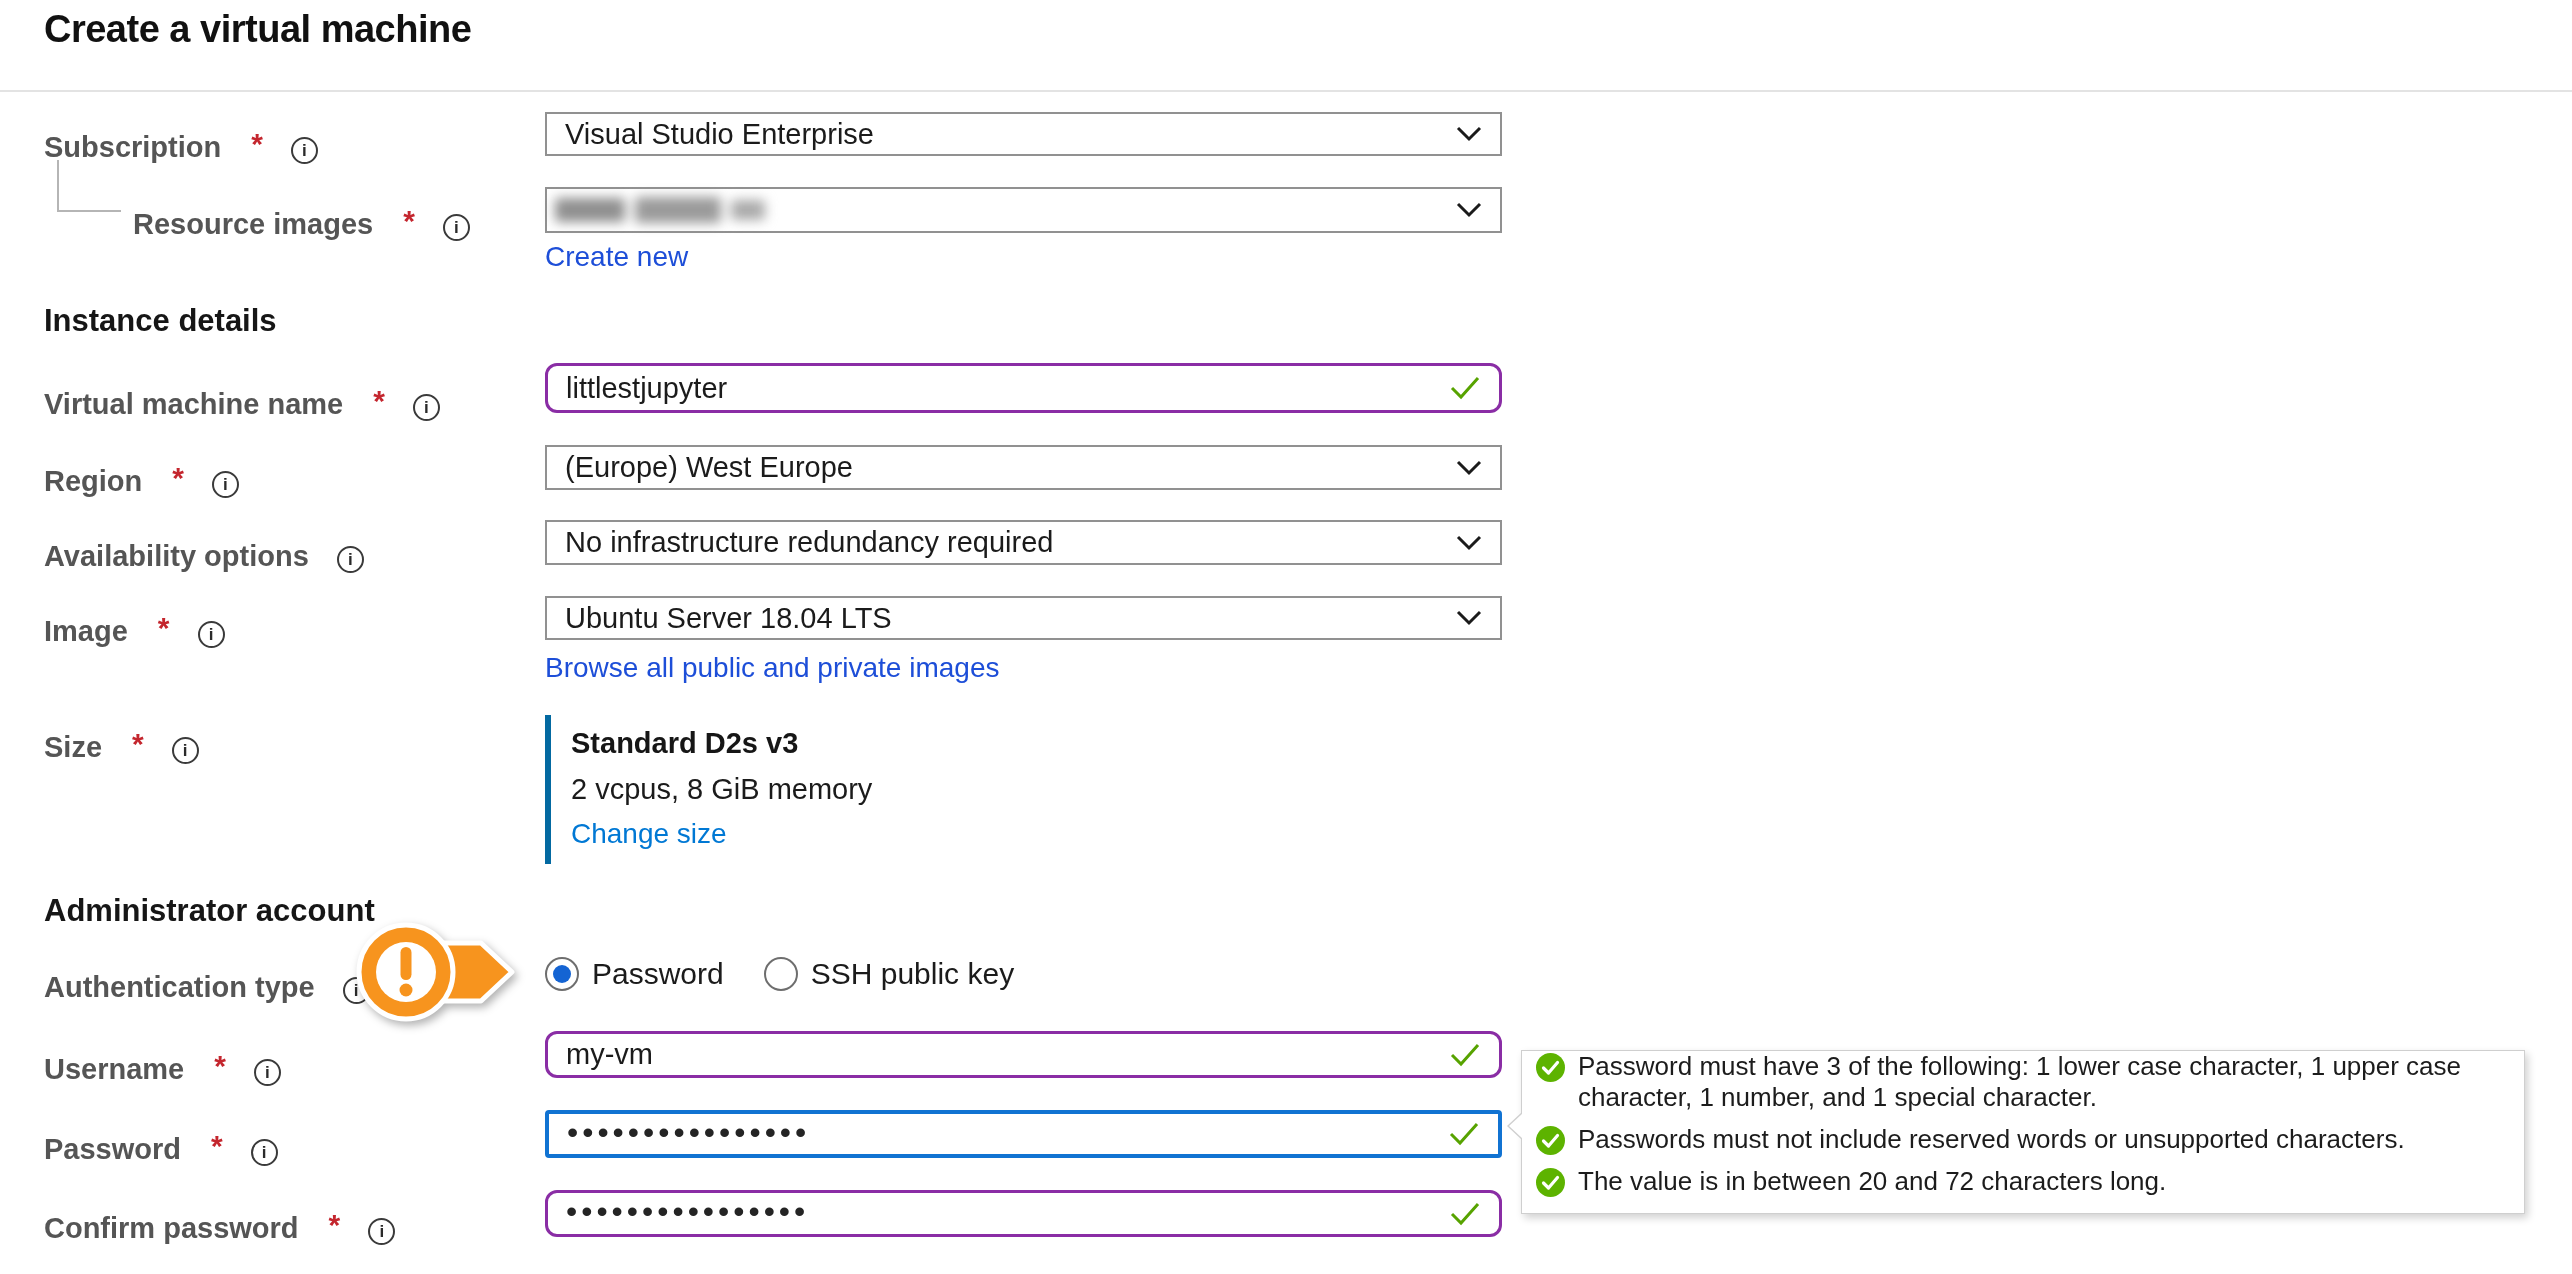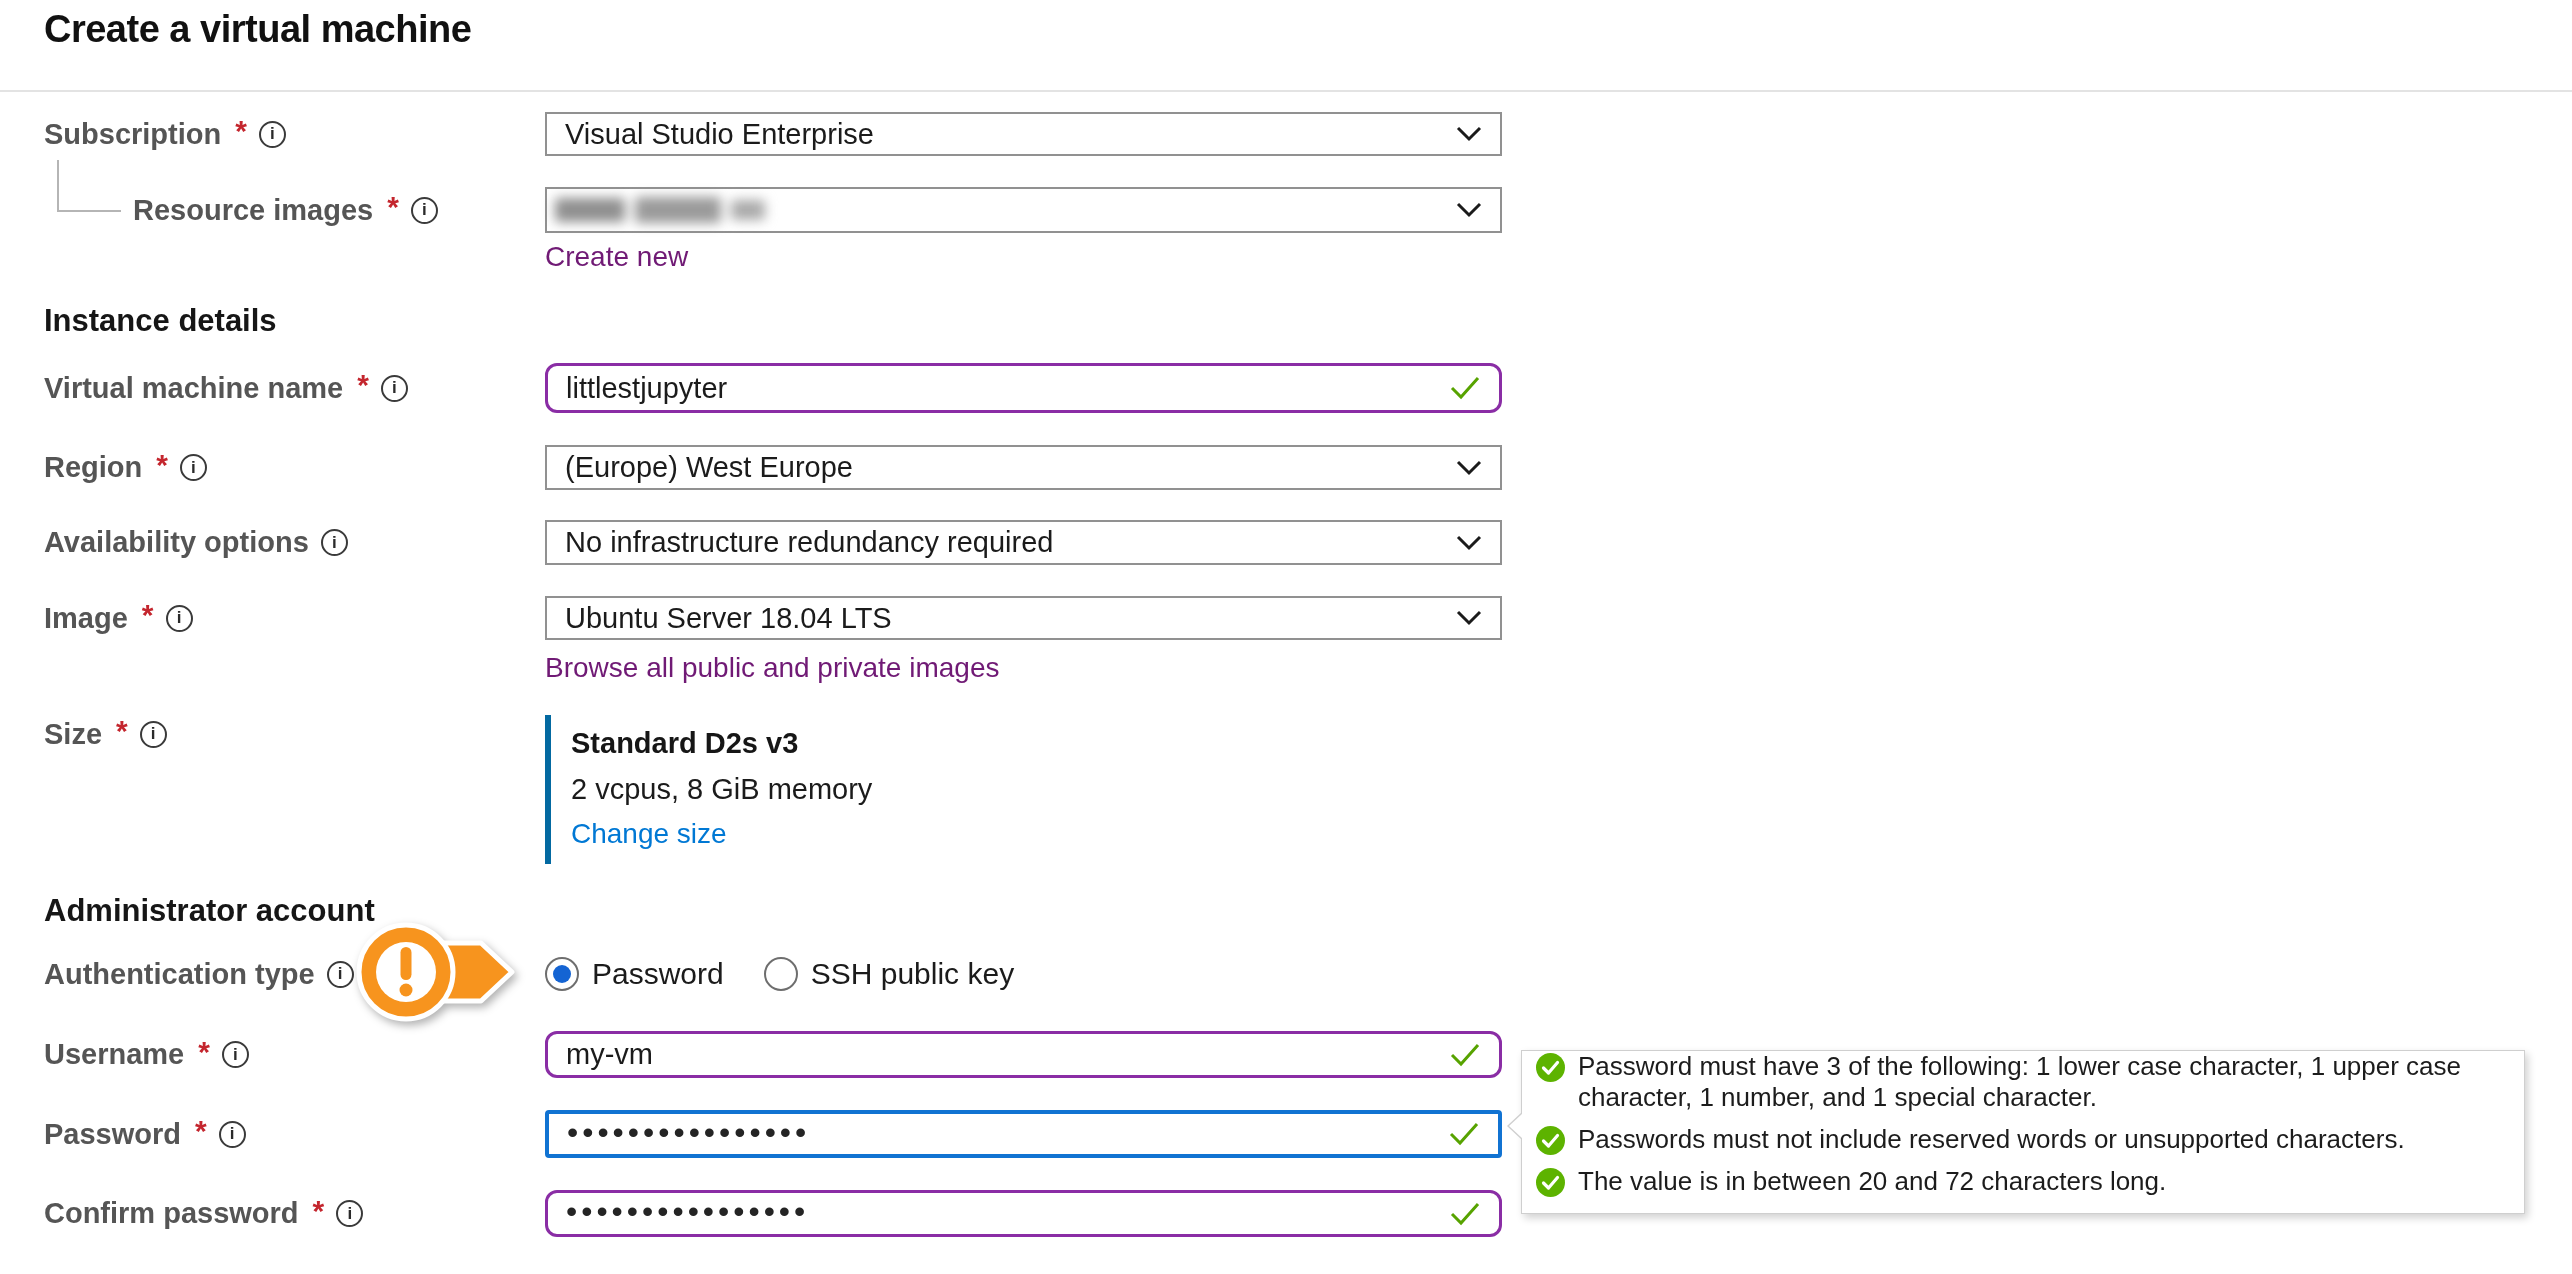--- a/index.html
+++ b/index.html
@@ -5,38 +5,38 @@
   * { margin:0; padding:0; box-sizing:border-box; }
   html,body { width:2572px; height:1274px; background:#ffffff;
     font-family:"Liberation Sans","DejaVu Sans",sans-serif; color:#1b1b1b; overflow:hidden; }
   .stage { position:relative; width:2572px; height:1274px; background:#fff; }
 
   .page-title { position:absolute; left:44px; top:8px; font-size:38px; font-weight:700; color:#111; letter-spacing:-0.5px; }
   .title-divider { position:absolute; left:0; top:90px; width:100%; height:2px; background:#e3e3e3; }
 
   .heading { position:absolute; left:44px; font-size:31px; font-weight:700; color:#161616; }
 
-  .label { position:absolute; left:44px; display:flex; align-items:center; gap:12px;
-    font-size:29px; font-weight:600; color:#555; white-space:nowrap; }
+  .label { position:absolute; left:44px; display:flex; align-items:flex-end; gap:28px;
+    font-size:29px; font-weight:600; color:#555; white-space:nowrap;margin-top:8px; }
   .req { color:#c4262e; font-weight:700; font-size:30px; margin-left:2px; position:relative; top:-3px; }
   .info-icon { width:27px; height:27px; border:2px solid #3a3a3a; border-radius:50%;
     display:inline-flex; align-items:center; justify-content:center;
     font-size:17px; font-weight:600; color:#2a2a2a; flex:0 0 auto; }
   .info-icon::before { content:"i"; }
 
   .field { position:absolute; left:545px; width:957px; background:#fff; display:flex; align-items:center;
     padding:0 18px; font-size:29px; color:#1b1b1b; }
   .dropdown { height:44px; border:2px solid #919191; cursor:pointer; }
   .dropdown .chev { margin-left:auto; flex:0 0 auto; }
   .textbox { height:50px; border:3px solid #8a2da5; border-radius:12px; }
   .textbox.focused { border:4px solid #1173d2; border-radius:4px; height:48px; }
   .check-icon { margin-left:auto; flex:0 0 auto; }
   .masked { font-size:32px; letter-spacing:4px; color:#242424; position:relative; top:-2px; }
 
-  .link { position:absolute; left:545px; color:#701a75; font-size:28px; cursor:pointer; white-space:nowrap; }
+  .link { position:absolute; left:545px; color:#1d4ed8; font-size:28px; cursor:pointer; white-space:nowrap; }
 
   .connector-v { position:absolute; left:57px; top:160px; width:2px; height:50px; background:#b5b5b5; }
   .connector-h { position:absolute; left:57px; top:210px; width:64px; height:2px; background:#b5b5b5; }
 
   .blur-redacted { position:absolute; left:555px; top:197px; display:flex; gap:10px; align-items:center;
     filter:blur(6px); }
   .blur-redacted i { display:block; border-radius:3px; background:#8f8f8f; }
   .blur-redacted i:nth-child(1){ width:70px; height:24px; }
   .blur-redacted i:nth-child(2){ width:86px; height:26px; background:#9a9a9a; }
   .blur-redacted i:nth-child(3){ width:34px; height:20px; background:#aaa; }

